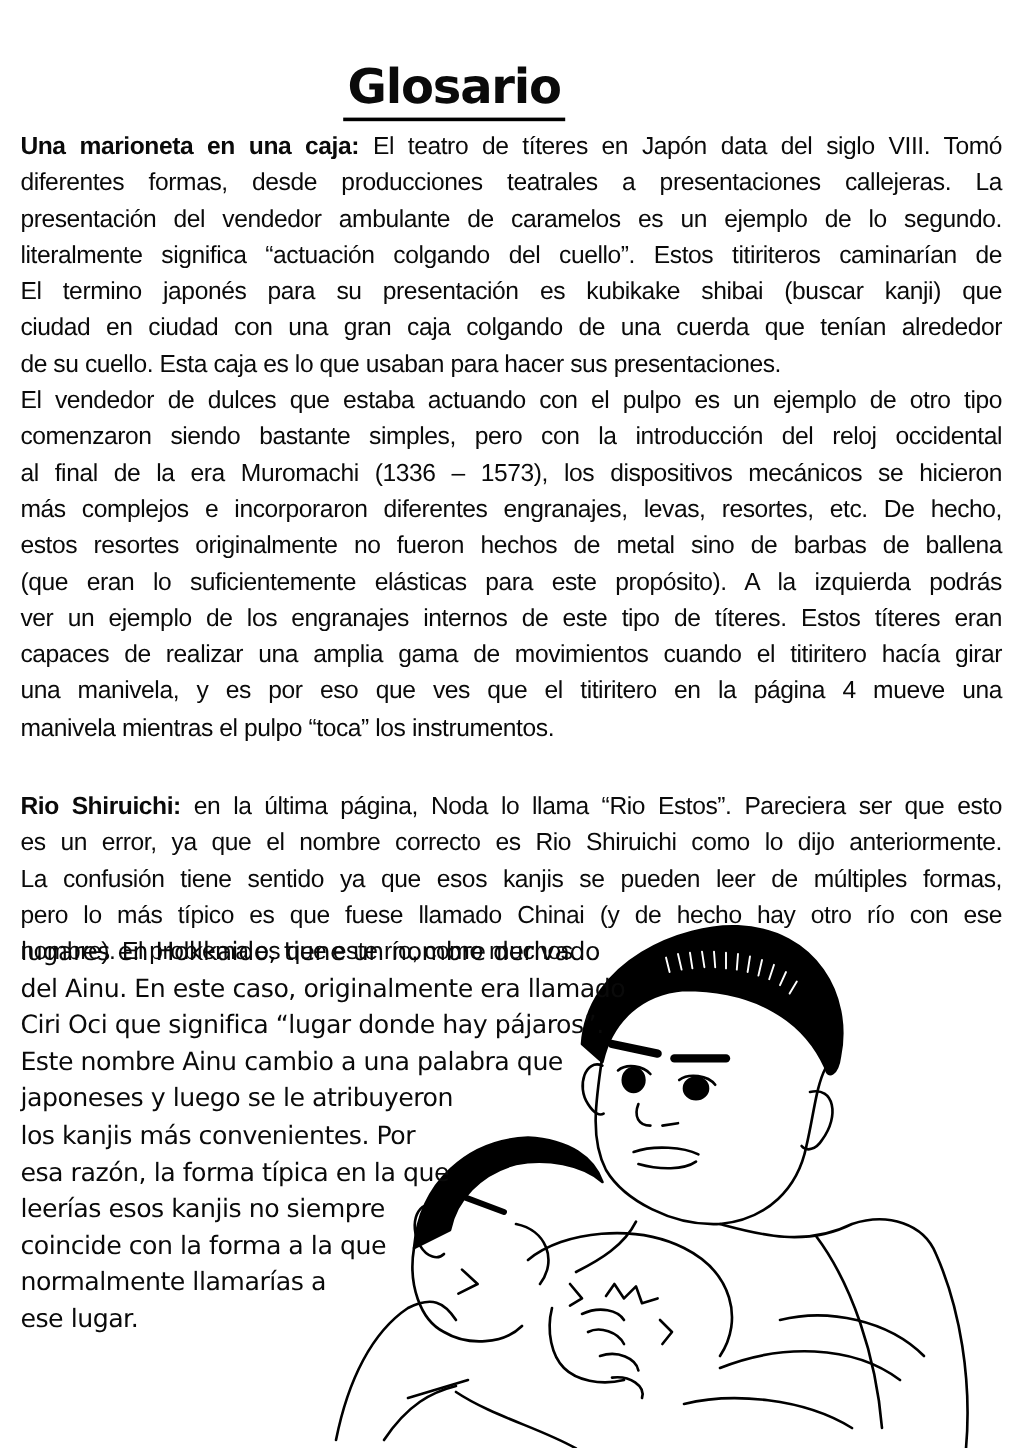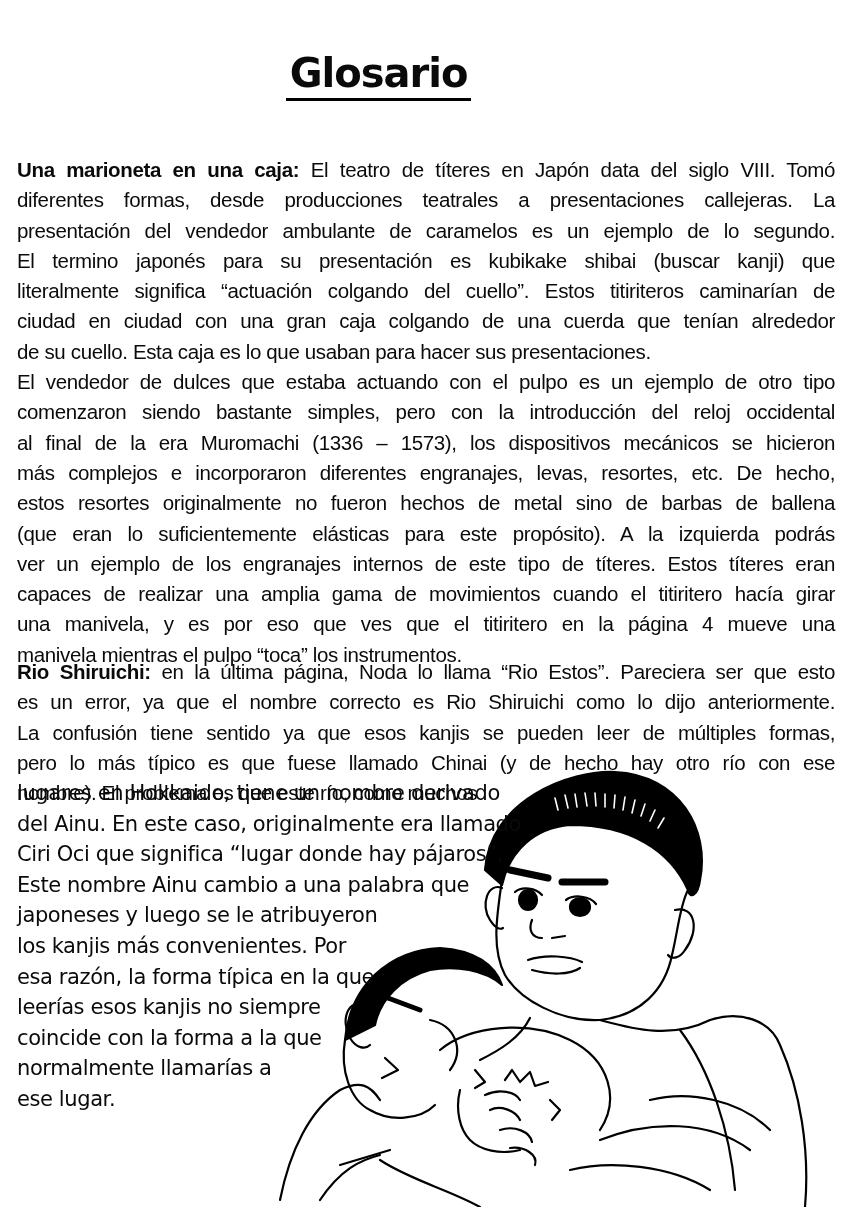--- a/index.html
+++ b/index.html
@@ -11,21 +11,21 @@
       font-weight: bold; font-size: 40px; line-height: 46px; letter-spacing: -1px;
     }
     .title span { display: inline-block; border-bottom: 3px solid #000; padding: 0 4px 2px 4px; }
     .para {
       position: absolute; left: 17px; width: 818px;
       font-size: 20.5px; line-height: 30.3px; text-align: justify;
       font-family: "Liberation Sans", sans-serif;
       letter-spacing: -0.35px;
     }
     .para .term { font-weight: bold; }
-    .p1 { top: 107px; margin-top: 48px; }
+    .p1 { top: 107px; }
     .p2 { top: 657px; }
     .line { display: block; white-space: nowrap; text-align-last: justify; }
     .line.last { text-align-last: left; }
     .wrapcol {
       position: absolute; left: 17px; top: 778px; width: 520px;
       font-size: 21px; line-height: 30.6px;
       font-family: "DejaVu Sans", sans-serif; letter-spacing: -0.4px;
     }
     .wrapcol .wl { display: block; white-space: nowrap; }
     .illustration { position: absolute; left: 270px; top: 770px; width: 580px; height: 437px; }
@@ -34,22 +34,22 @@
 <body>
 
 <div class="title">
   <span>Glosario</span>
 </div>
 
 <div class="para p1">
   <span class="line"><span class="term">Una marioneta en una caja:</span><span> El teatro de títeres en Japón data del siglo VIII. Tomó</span></span>
   <span class="line">diferentes formas, desde producciones teatrales a presentaciones callejeras. La</span>
   <span class="line">presentación del vendedor ambulante de caramelos es un ejemplo de lo segundo.</span>
+  <span class="line">literalmente significa “actuación colgando del cuello”. Estos titiriteros caminarían de</span>
   <span class="line">El termino japonés para su presentación es kubikake shibai (buscar kanji) que</span>
-  <span class="line">literalmente significa “actuación colgando del cuello”. Estos titiriteros caminarían de</span>
   <span class="line">ciudad en ciudad con una gran caja colgando de una cuerda que tenían alrededor</span>
   <span class="line last">de su cuello. Esta caja es lo que usaban para hacer sus presentaciones.</span>
   <span class="line">El vendedor de dulces que estaba actuando con el pulpo es un ejemplo de otro tipo</span>
   <span class="line">comenzaron siendo bastante simples, pero con la introducción del reloj occidental</span>
   <span class="line">al final de la era Muromachi (1336 – 1573), los dispositivos mecánicos se hicieron</span>
   <span class="line">más complejos e incorporaron diferentes engranajes, levas, resortes, etc. De hecho,</span>
   <span class="line">estos resortes originalmente no fueron hechos de metal sino de barbas de ballena</span>
   <span class="line">(que eran lo suficientemente elásticas para este propósito). A la izquierda podrás</span>
   <span class="line">ver un ejemplo de los engranajes internos de este tipo de títeres. Estos títeres eran</span>
   <span class="line">capaces de realizar una amplia gama de movimientos cuando el titiritero hacía girar</span>

